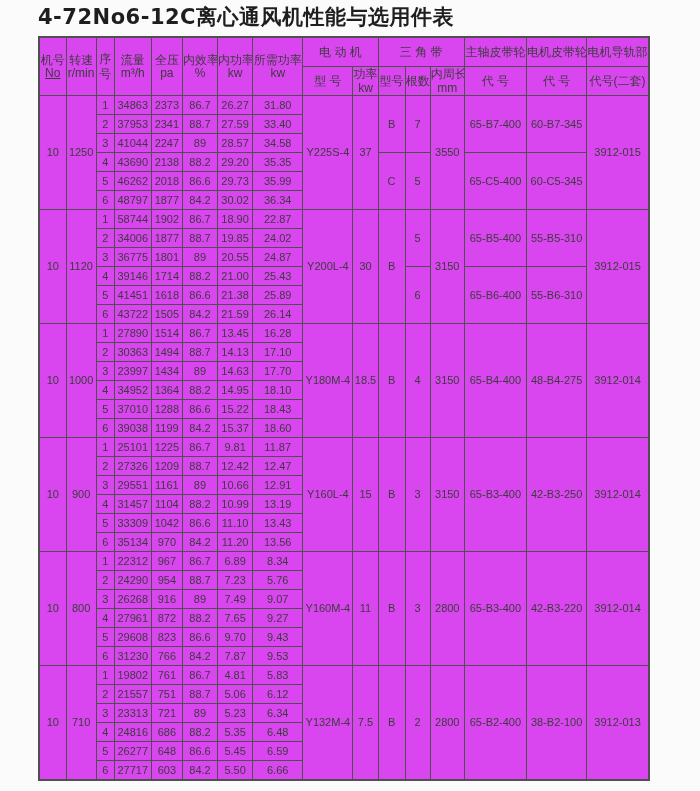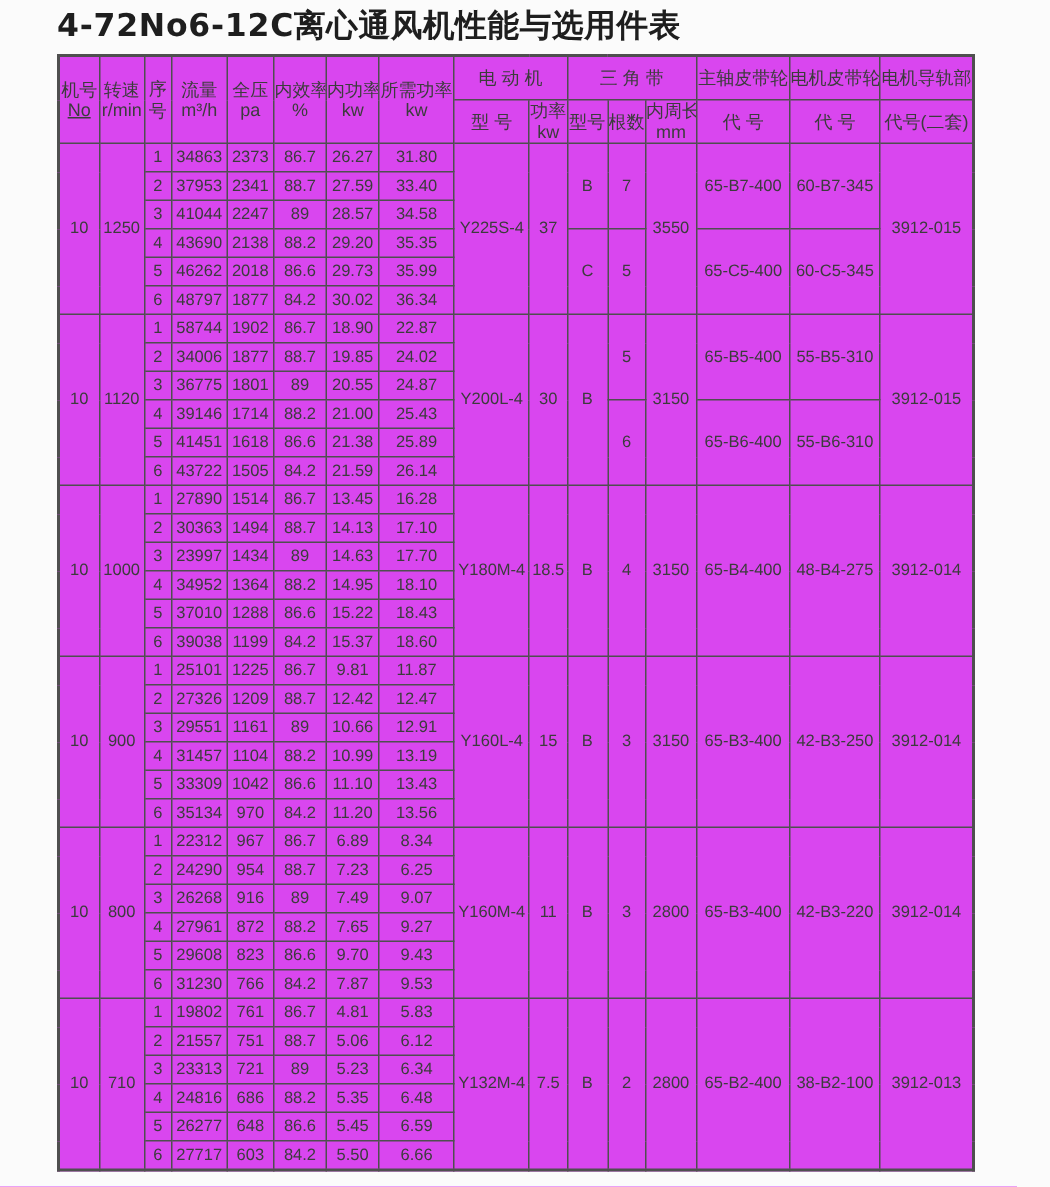--- a/index.html
+++ b/index.html
@@ -390,21 +390,21 @@
         <td rowspan="6">65-B3-400</td>
         <td rowspan="6">42-B3-220</td>
         <td rowspan="6">3912-014</td>
       </tr>
       <tr>
         <td>2</td>
         <td>24290</td>
         <td>954</td>
         <td>88.7</td>
         <td>7.23</td>
-        <td>6.25</td>
+        <td>5.76</td>
       </tr>
       <tr>
         <td>3</td>
         <td>26268</td>
         <td>916</td>
         <td>89</td>
         <td>7.49</td>
         <td>9.07</td>
       </tr>
       <tr>

